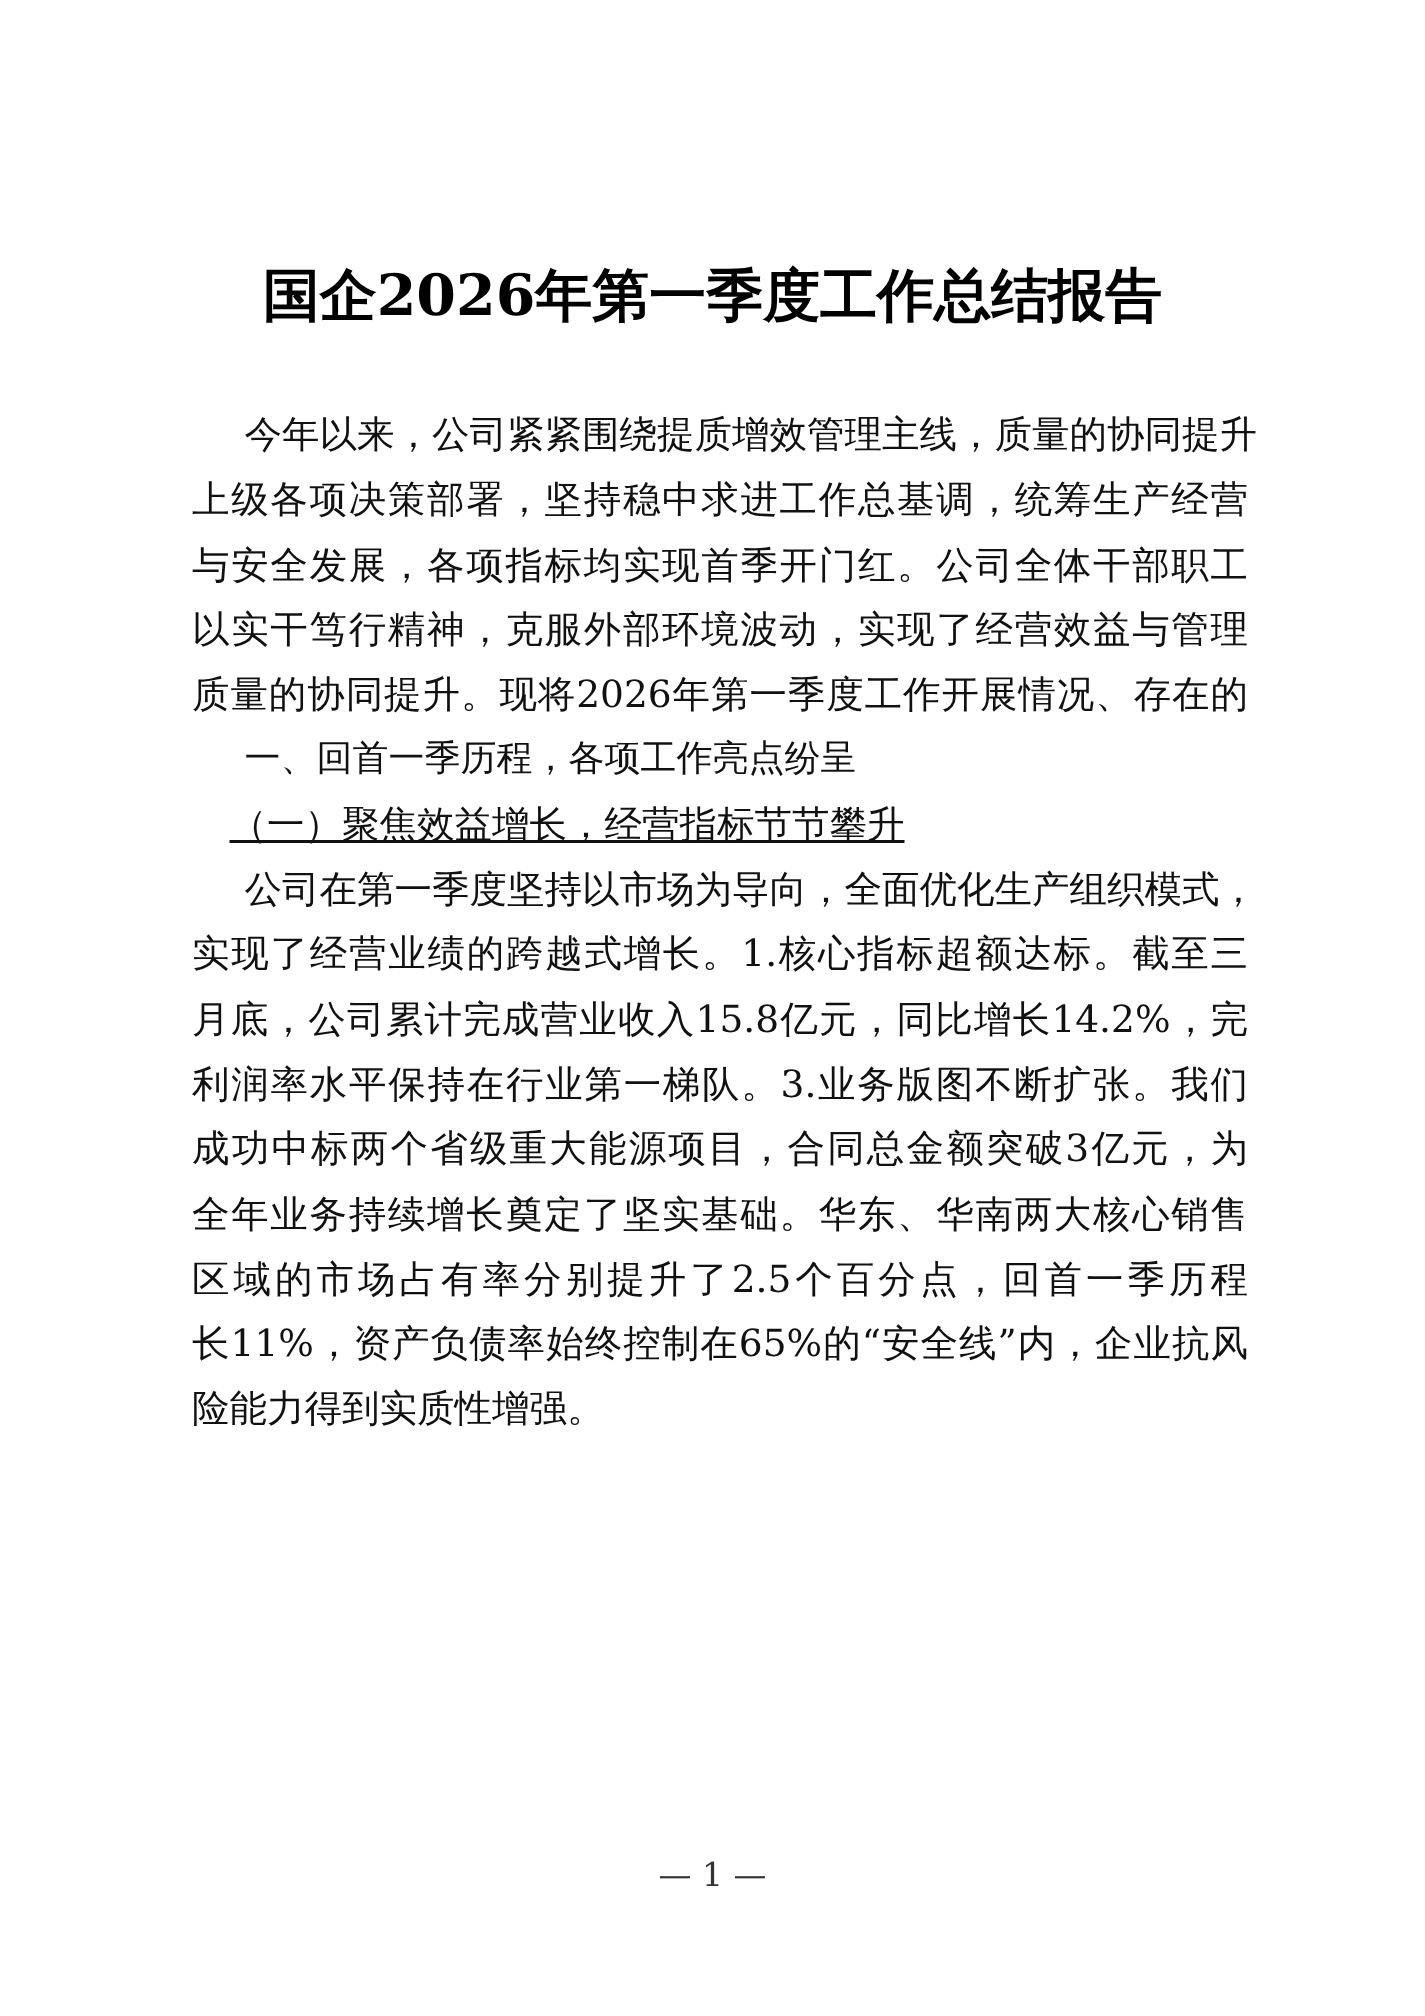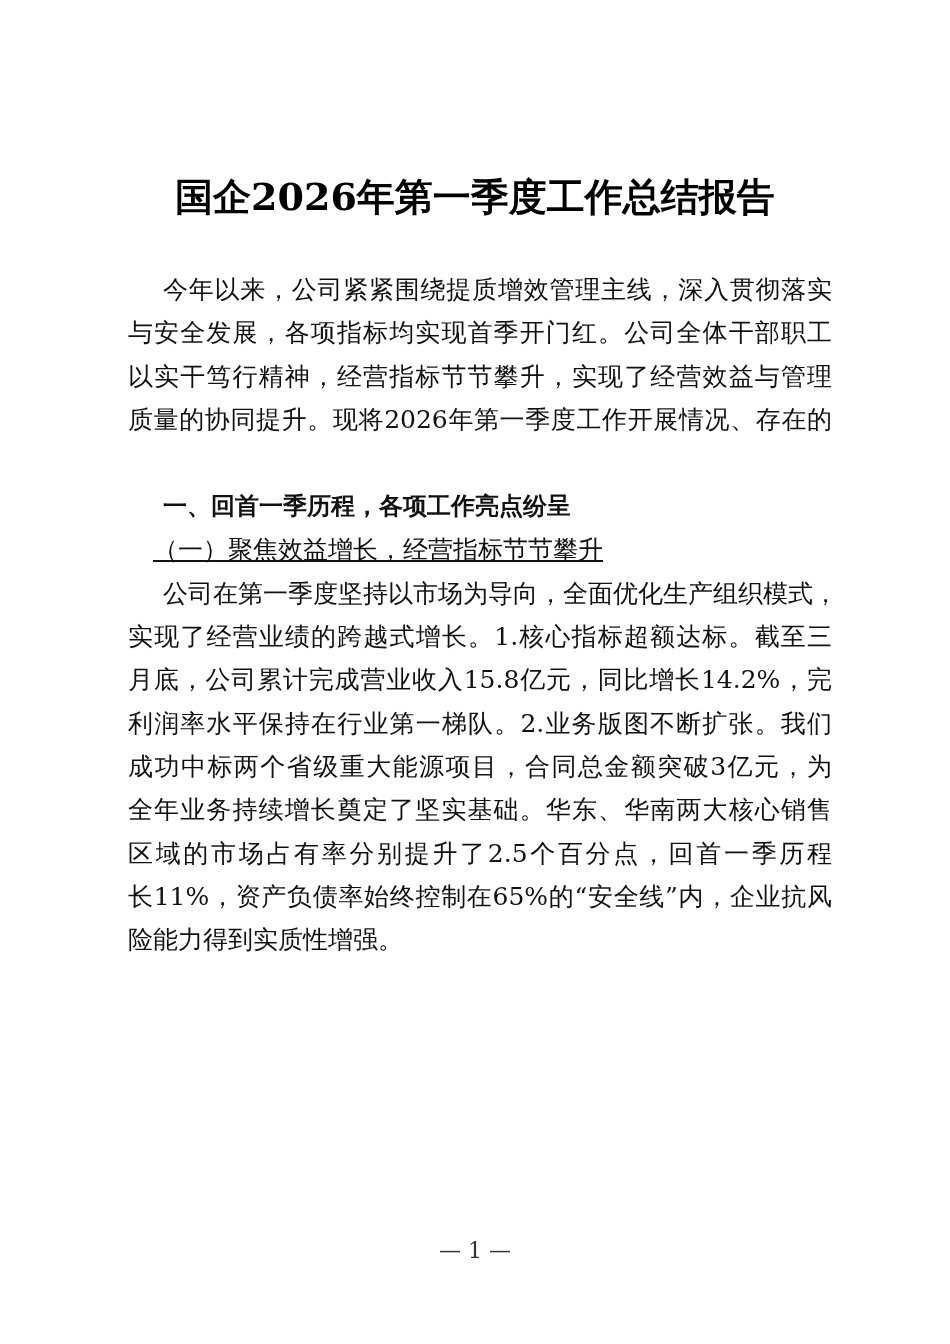--- a/index.html
+++ b/index.html
@@ -13,46 +13,47 @@
   .body {
     position: absolute; left: 128px; width: 704px;
     font-family: "DejaVu Serif", serif; font-size: 25px; color: #111;
   }
   .line {
     height: 43.3px; line-height: 43.3px; white-space: nowrap;
     text-align: justify; text-align-last: justify; overflow: visible;
   }
   .line.last { text-align-last: left; }
   .indent { padding-left: 35px; }
-  .h1 { font-family: "DejaVu Sans", sans-serif; font-weight: bold; font-size: 24px; text-align-last: left; margin-top: 44px; }
+  .h1 { font-family: "DejaVu Sans", sans-serif; font-weight: normal; font-size: 24px; text-align-last: left; }
   .h2 { font-family: "DejaVu Serif", serif; text-align-last: left; }
   .footer {
     position: absolute; left: 0; width: 950px; top: 1238px; text-align: center;
     font-family: "DejaVu Serif", serif; font-size: 22px; color: #333;
   }
 </style>
 </head>
 <body>
 
 <div class="page">
   <div class="title">国企2026年第一季度工作总结报告</div>
 
   <div class="body" style="top:268px;">
-    <div class="line indent">今年以来，公司紧紧围绕提质增效管理主线，深入贯彻落实</div>
+    <div class="line indent">今年以来，公司紧紧围绕提质增效管理主线，质量的协同提升</div>
+    <div class="line">上级各项决策部署，坚持稳中求进工作总基调，统筹生产经营</div>
     <div class="line">与安全发展，各项指标均实现首季开门红。公司全体干部职工</div>
-    <div class="line">以实干笃行精神，经营指标节节攀升，实现了经营效益与管理</div>
+    <div class="line">以实干笃行精神，克服外部环境波动，实现了经营效益与管理</div>
     <div class="line">质量的协同提升。现将2026年第一季度工作开展情况、存在的</div>
 
     <div class="line indent h1">一、回首一季历程，各项工作亮点纷呈</div>
     <div class="line indent h2" style="padding-left:25px;text-decoration:underline;">（一）聚焦效益增长，经营指标节节攀升</div>
 
     <div class="line indent">公司在第一季度坚持以市场为导向，全面优化生产组织模式，</div>
     <div class="line">实现了经营业绩的跨越式增长。1.核心指标超额达标。截至三</div>
     <div class="line">月底，公司累计完成营业收入15.8亿元，同比增长14.2%，完</div>
-    <div class="line">利润率水平保持在行业第一梯队。2.业务版图不断扩张。我们</div>
+    <div class="line">利润率水平保持在行业第一梯队。3.业务版图不断扩张。我们</div>
     <div class="line">成功中标两个省级重大能源项目，合同总金额突破3亿元，为</div>
     <div class="line">全年业务持续增长奠定了坚实基础。华东、华南两大核心销售</div>
     <div class="line">区域的市场占有率分别提升了2.5个百分点，回首一季历程</div>
     <div class="line">长11%，资产负债率始终控制在65%的“安全线”内，企业抗风</div>
     <div class="line last">险能力得到实质性增强。</div>
   </div>
 
   <div class="footer">— 1 —</div>
 </div>
 

